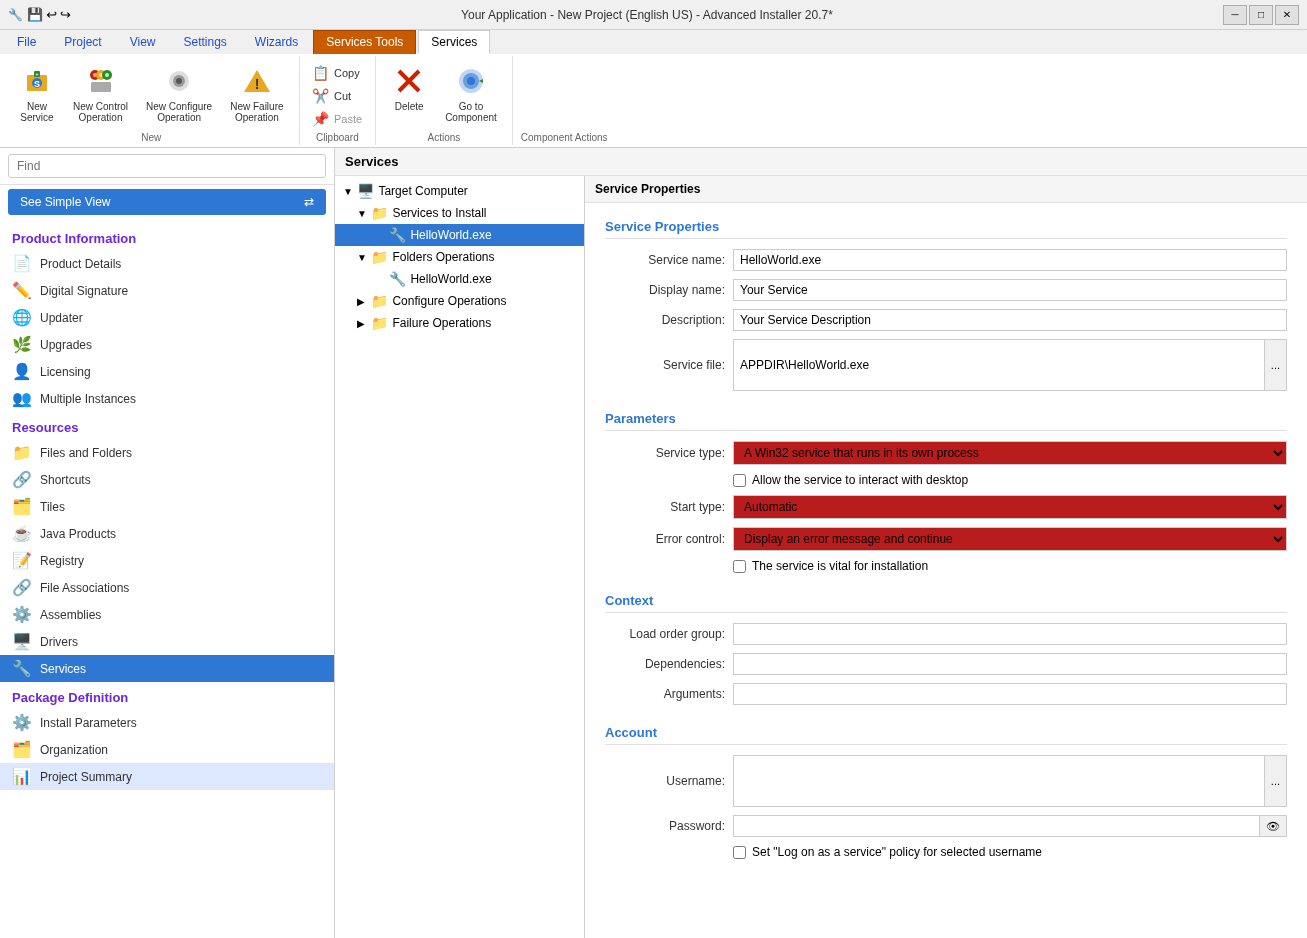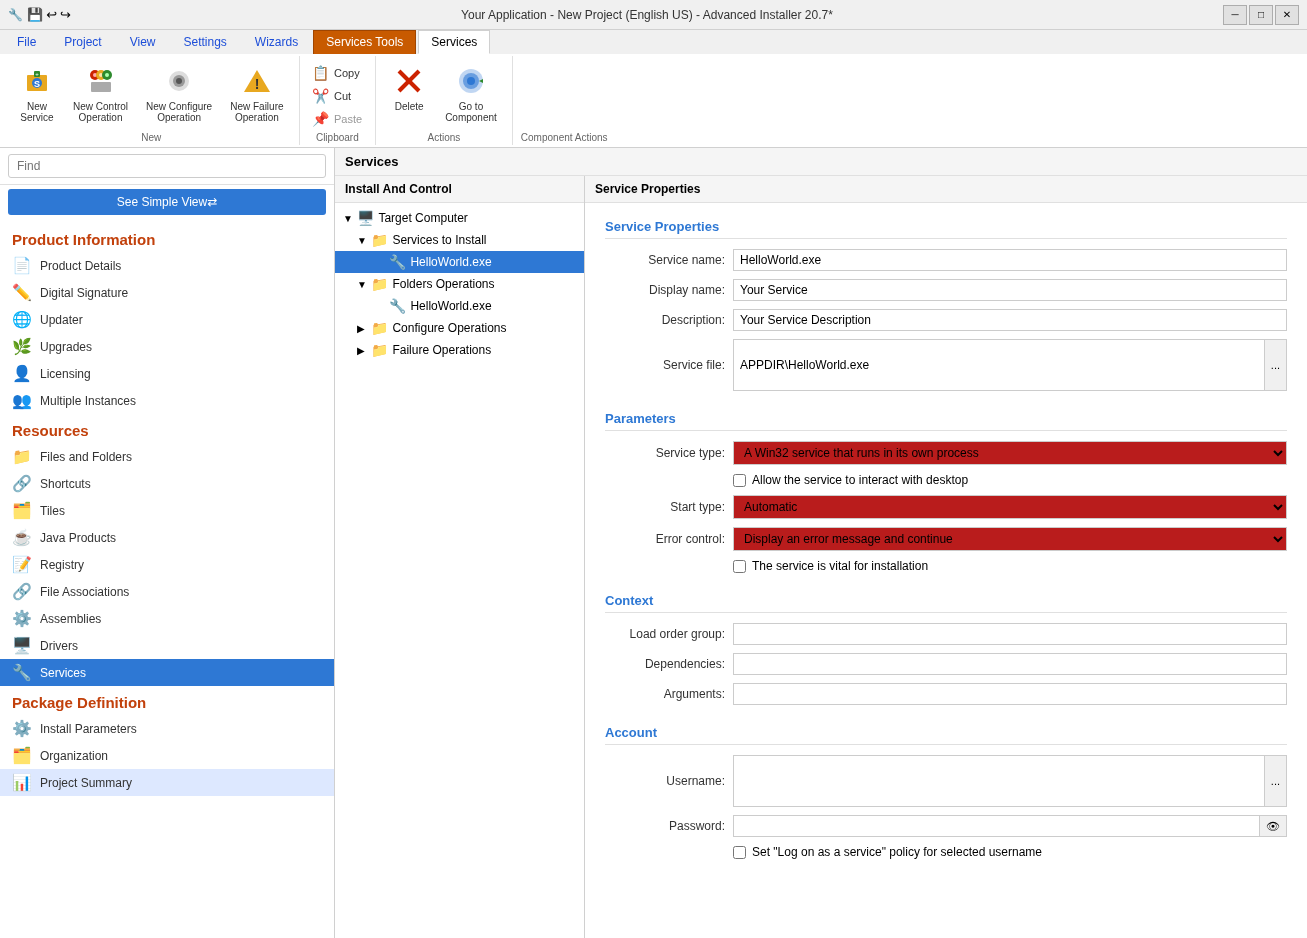--- a/index.html
+++ b/index.html
@@ -124,29 +124,29 @@
       margin: 4px 8px;
       background: #2e78d4;
       color: white;
       border: none;
       padding: 6px 12px;
       cursor: pointer;
       border-radius: 3px;
       font-size: 12px;
       display: flex;
       align-items: center;
-      justify-content: center;
+      justify-content: space-between;
       width: calc(100% - 16px);
     }
     .sidebar-content { overflow-y: auto; flex: 1; padding: 4px 0; }
     .sidebar-section-title {
       font-weight: bold;
-      color: #c2410c;
+      color: #6d28d9;
       padding: 8px 12px 4px 12px;
-      font-size: 15px;
+      font-size: 13px;
     }
     .sidebar-item {
       display: flex;
       align-items: center;
       gap: 8px;
       padding: 4px 12px;
       cursor: pointer;
       color: #333;
       font-size: 12px;
     }
@@ -500,21 +500,20 @@
         <span class="item-label">Project Summary</span>
       </div>
     </div>
   </div>
 
   <div style="flex:1;display:flex;flex-direction:column;overflow:hidden;">
     <div class="services-header">Services</div>
     <div class="panels-container">
 
       <div class="middle-panel">
-        <div class="panel-title">Install And Control</div>
         <div class="tree-container">
 
           <div class="tree-item" style="padding-left:8px;">
             <span class="toggle">▼</span>
             <span class="node-icon">🖥️</span>
             <span class="node-label">Target Computer</span>
           </div>
 
           <div class="tree-item" style="padding-left:22px;">
             <span class="toggle">▼</span>

